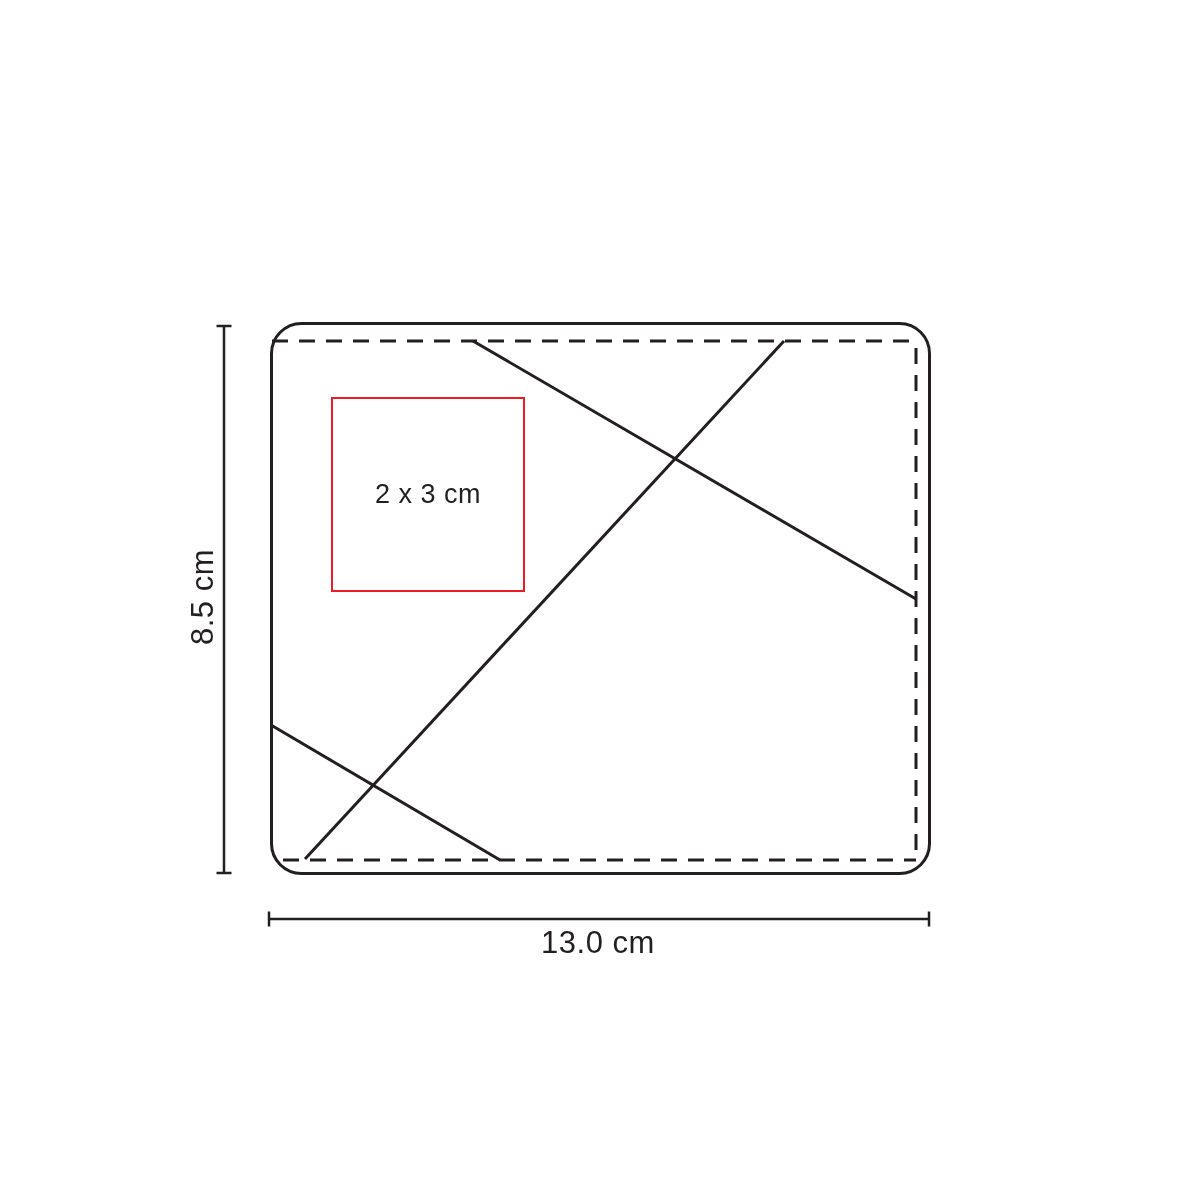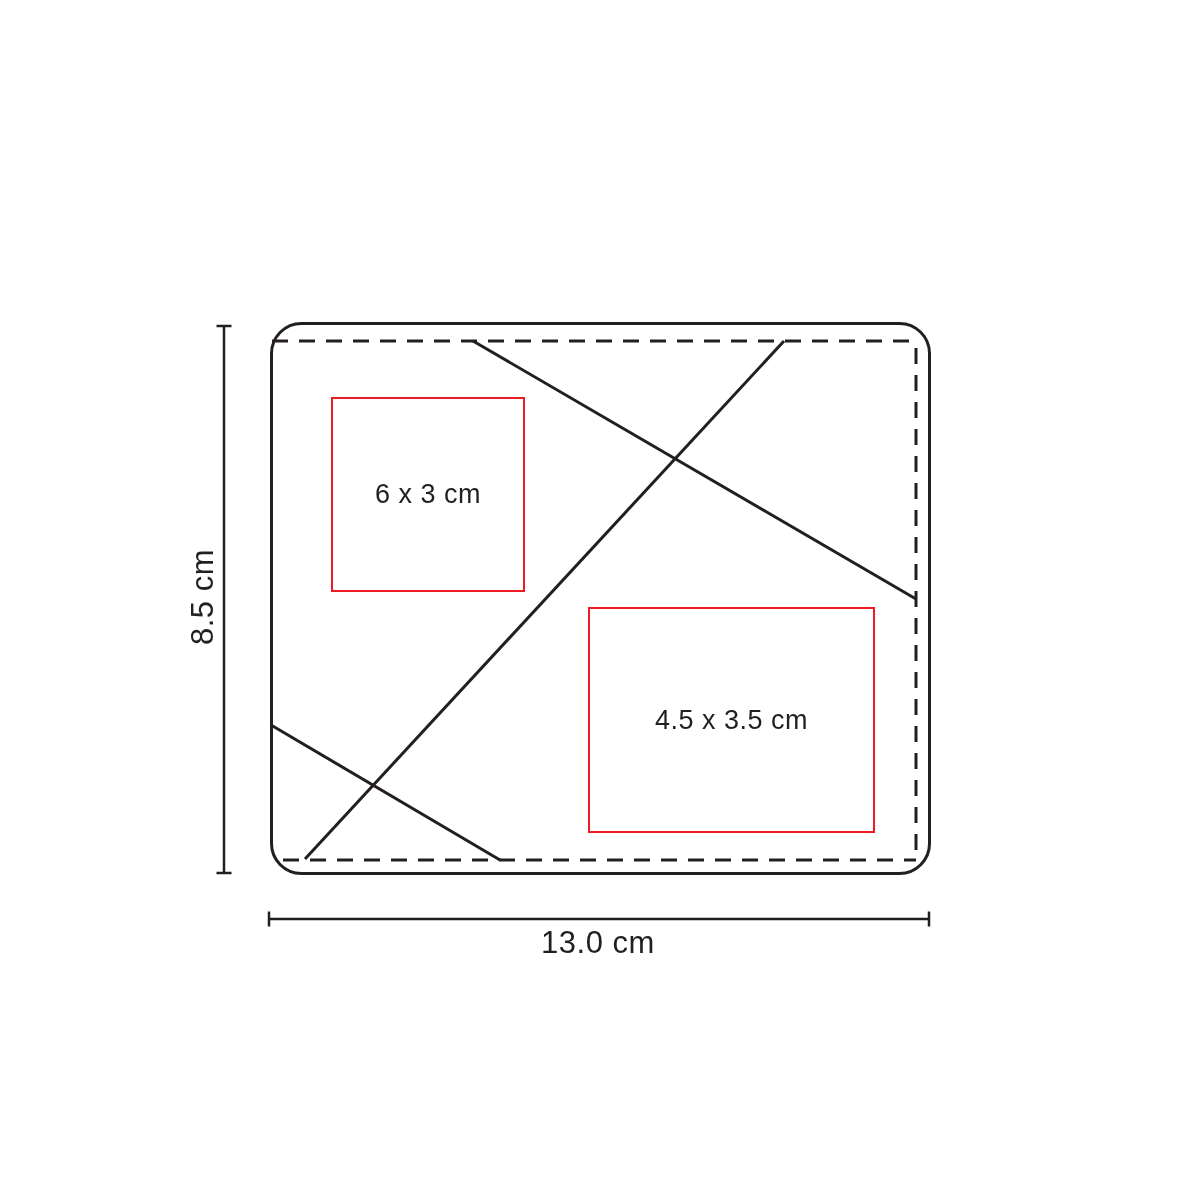--- a/index.html
+++ b/index.html
@@ -80,24 +80,21 @@
     <line x1="224" y1="326" x2="224" y2="873" stroke="var(--line-color)" stroke-width="2.5"></line>
     <line x1="216.5" y1="326" x2="231.5" y2="326" stroke="var(--line-color)" stroke-width="2.5"></line>
     <line x1="216.5" y1="873" x2="231.5" y2="873" stroke="var(--line-color)" stroke-width="2.5"></line>
 
     <line x1="269" y1="919" x2="929" y2="919" stroke="var(--line-color)" stroke-width="2.5"></line>
     <line x1="269" y1="911.5" x2="269" y2="926.5" stroke="var(--line-color)" stroke-width="2.5"></line>
     <line x1="929" y1="911.5" x2="929" y2="926.5" stroke="var(--line-color)" stroke-width="2.5"></line>
   </svg>
 
   <div class="print-area print-area-1">
-    <span class="print-area-label">6 x 3 cm</span>
+    <span class="print-area-label">2 x 3 cm</span>
   </div>
 
-  <div class="print-area print-area-2">
-    <span class="print-area-label">4.5 x 3.5 cm</span>
-  </div>
 
   <div class="dim-label dim-label-height">8.5 cm</div>
 
   <div class="dim-label dim-label-width">13.0 cm</div>
 
 </div>
 
 </body></html>

